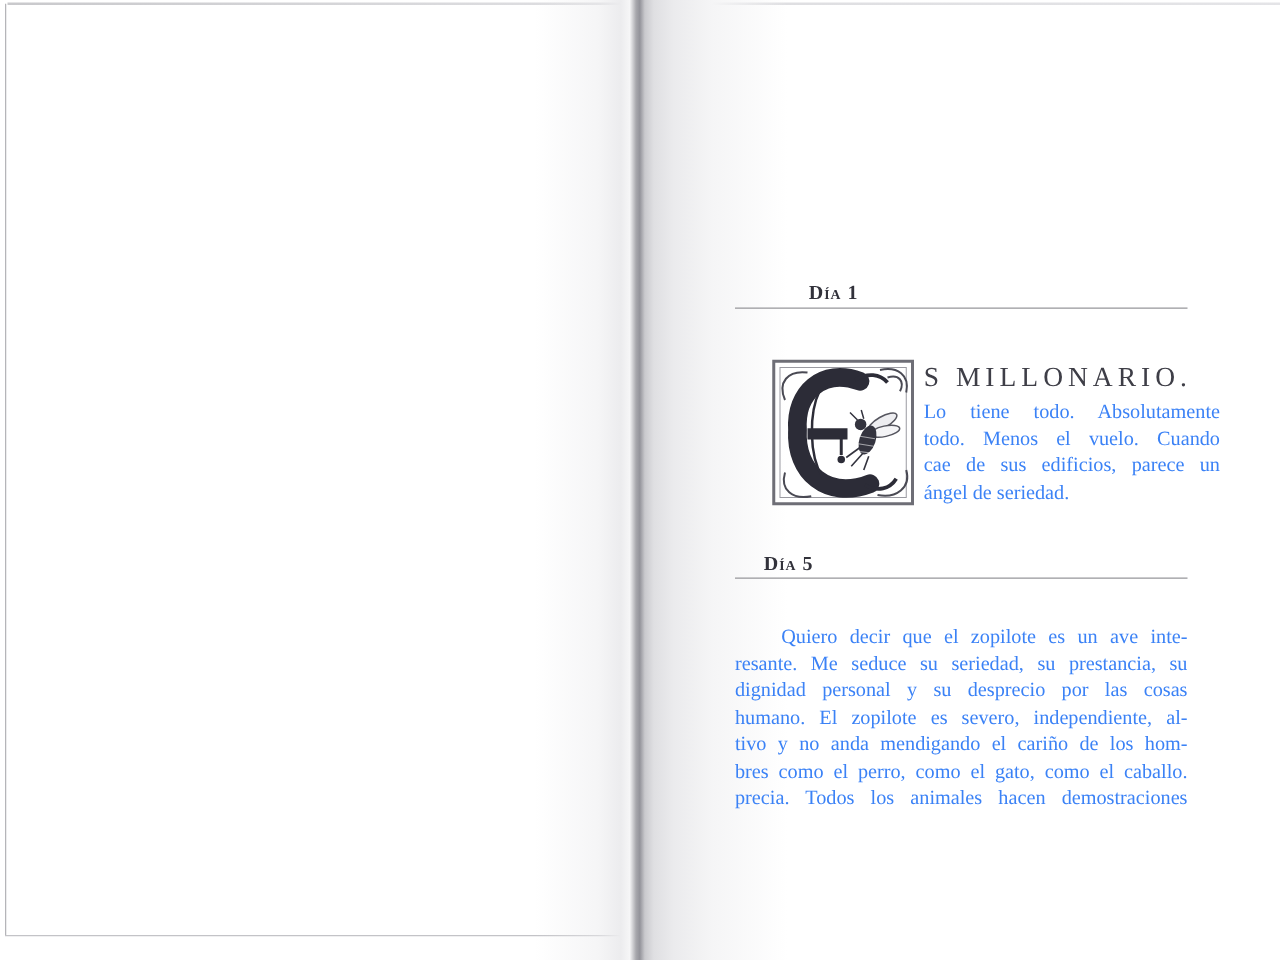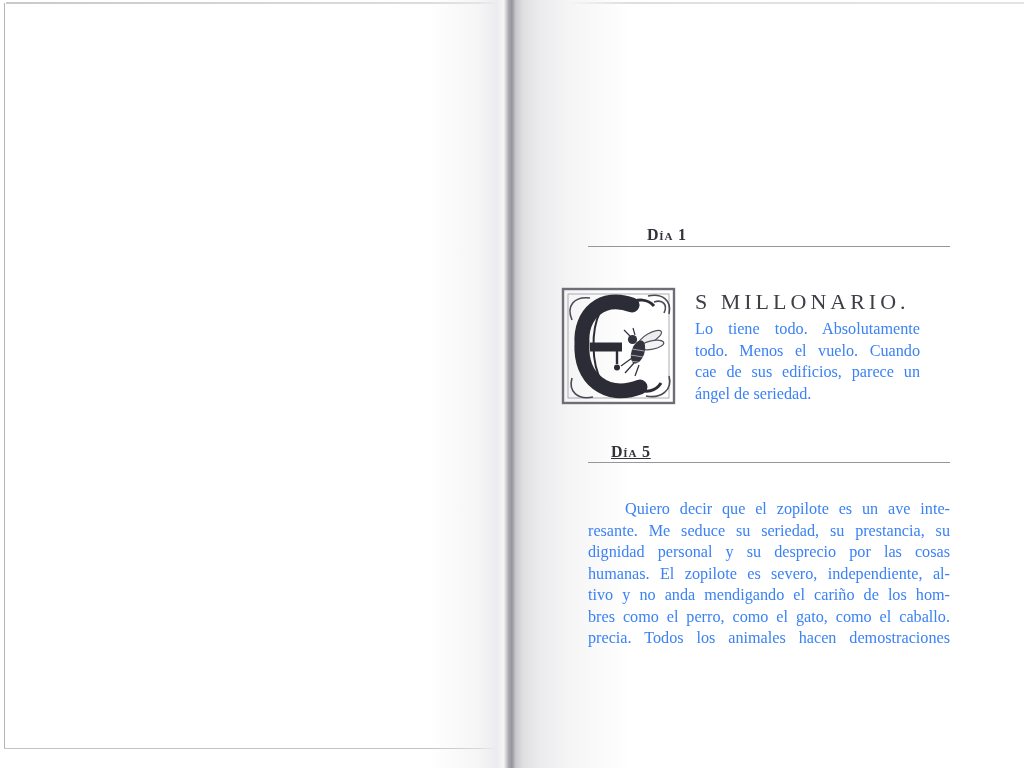--- a/index.html
+++ b/index.html
@@ -29,27 +29,27 @@
       #f5f5f6 70%,
       rgba(255,255,255,0) 100%);}
 
   .page{position:absolute;top:0;height:768px;}
   .page.left{left:0;width:512px;}
   .page.right{left:512px;width:512px;}
 
   .heading{position:absolute;margin:0;font-weight:bold;font-size:16px;line-height:18px;
            font-variant:small-caps;letter-spacing:0.8px;color:#32323b;}
   .heading.h1{top:226px;left:611px;margin-left:36px;}
-  .heading.h2{top:443px;left:611px;text-decoration:underline;}
+  .heading.h2{top:443px;left:611px;}
 
   .rule{position:absolute;left:588px;width:362px;height:1.6px;background:#97979b;}
   .rule.r1{top:245.5px;}
   .rule.r2{top:461.5px;}
 
-  .para1row{position:absolute;top:286px;left:560px;width:360px;display:flex;gap:18px;}
+  .para1row{position:absolute;top:286px;left:616px;width:360px;display:flex;gap:6px;}
   .dropcap{width:117px;height:121px;flex:0 0 auto;}
   .para1text{flex:1;min-width:0;}
 
   .lead{font-size:22px;line-height:25px;letter-spacing:4px;white-space:nowrap;
         color:#3e3e47;margin:3px 0 5px 0;}
 
   .jline{font-size:16.2px;line-height:21.5px;color:#3b82f6;
          text-align:justify;text-align-last:justify;}
   .jline.endline{text-align-last:left;}
   .jline.indent{text-indent:37px;}
@@ -118,19 +118,19 @@
     </div>
   </div>
 
   <h2 class="heading h2">Día 5</h2>
   <div class="rule r2"></div>
 
   <div class="para2">
     <div class="jline indent">Quiero decir que el zopilote es un ave inte-</div>
     <div class="jline">resante. Me seduce su seriedad, su prestancia, su</div>
     <div class="jline">dignidad personal y su desprecio por las cosas</div>
-    <div class="jline">humanas. El zopilote es severo, independiente, al-</div>
+    <div class="jline">humano. El zopilote es severo, independiente, al-</div>
     <div class="jline">tivo y no anda mendigando el cariño de los hom-</div>
     <div class="jline">bres como el perro, como el gato, como el caballo.</div>
     <div class="jline">precia. Todos los animales hacen demostraciones</div>
   </div>
 
 </div>
 
 </body></html>

